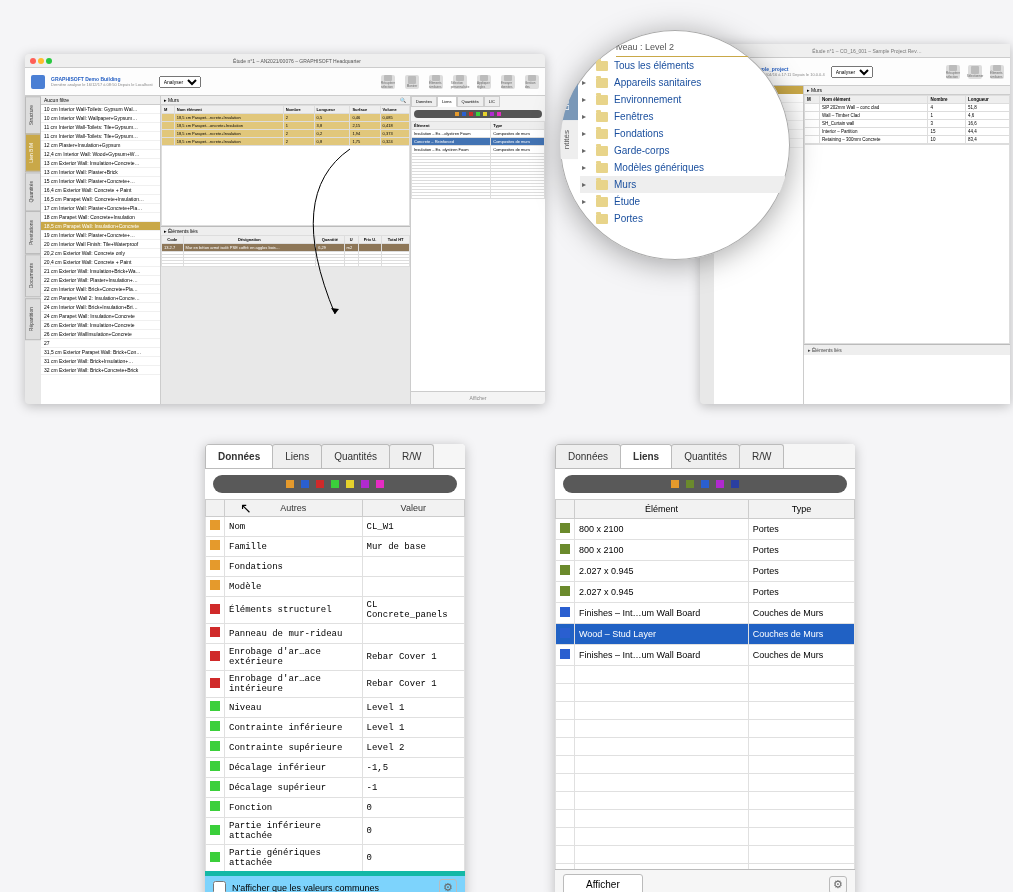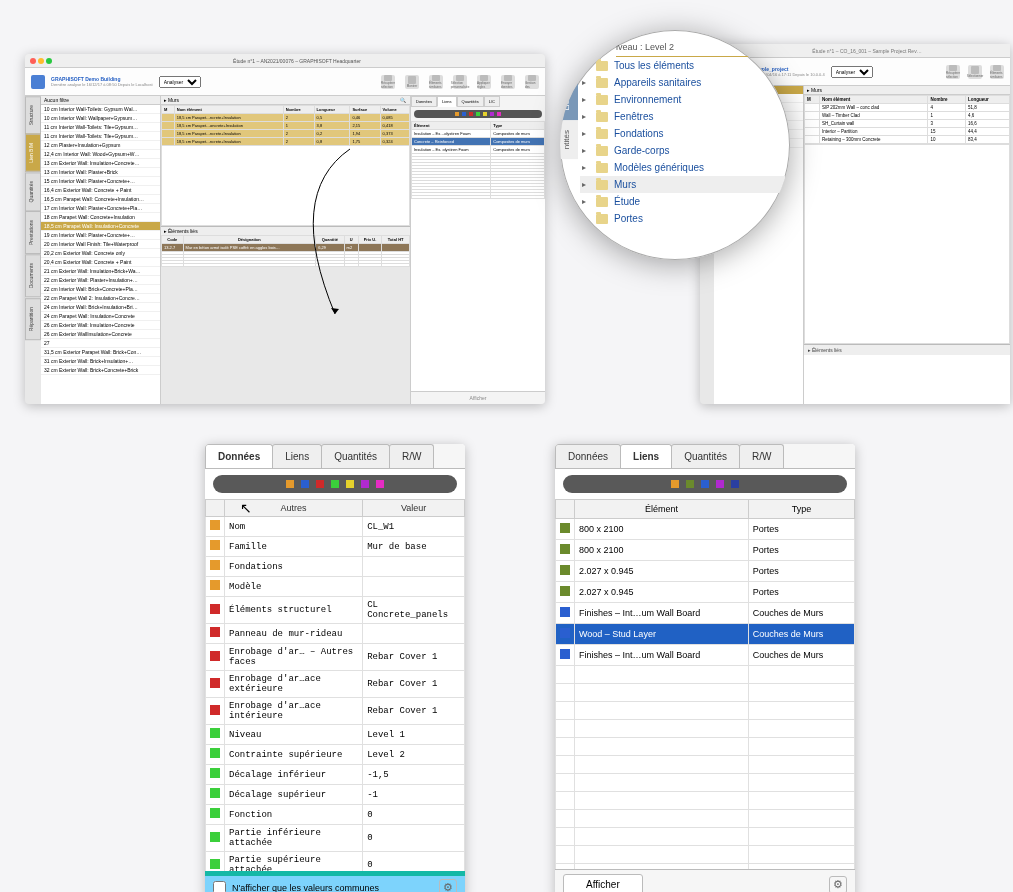--- a/index.html
+++ b/index.html
@@ -624,40 +624,40 @@
           <td>Éléments structurel</td>
           <td>CL Concrete_panels</td>
         </tr>
         <tr>
           <td><span class="csw" style="background:#d02a2a"></span></td>
           <td>Panneau de mur-rideau</td>
           <td></td>
         </tr>
         <tr>
           <td><span class="csw" style="background:#d02a2a"></span></td>
-          <td>Enrobage d'ar… – Autres faces</td>
-          <td>Rebar Cover 1</td>
-        </tr>
-        <tr>
-          <td><span class="csw" style="background:#d02a2a"></span></td>
           <td>Enrobage d'ar…ace extérieure</td>
           <td>Rebar Cover 1</td>
         </tr>
         <tr>
           <td><span class="csw" style="background:#d02a2a"></span></td>
           <td>Enrobage d'ar…ace intérieure</td>
           <td>Rebar Cover 1</td>
         </tr>
         <tr>
           <td><span class="csw" style="background:#3bcf3b"></span></td>
           <td>Niveau</td>
           <td>Level 1</td>
         </tr>
         <tr>
           <td><span class="csw" style="background:#3bcf3b"></span></td>
+          <td>Contrainte inférieure</td>
+          <td>Level 1</td>
+        </tr>
+        <tr>
+          <td><span class="csw" style="background:#3bcf3b"></span></td>
           <td>Contrainte supérieure</td>
           <td>Level 2</td>
         </tr>
         <tr>
           <td><span class="csw" style="background:#3bcf3b"></span></td>
           <td>Décalage inférieur</td>
           <td>-1,5</td>
         </tr>
         <tr>
           <td><span class="csw" style="background:#3bcf3b"></span></td>
@@ -669,21 +669,21 @@
           <td>Fonction</td>
           <td>0</td>
         </tr>
         <tr>
           <td><span class="csw" style="background:#3bcf3b"></span></td>
           <td>Partie inférieure attachée</td>
           <td>0</td>
         </tr>
         <tr>
           <td><span class="csw" style="background:#3bcf3b"></span></td>
-          <td>Partie supérieure attachée</td>
+          <td>Partie génériques attachée</td>
           <td>0</td>
         </tr>
         <tr>
           <td><span class="csw" style="background:#3bcf3b"></span></td>
           <td>Phase de création</td>
           <td>Working Drawings</td>
         </tr>
         <tr>
           <td><span class="csw" style="background:#3bcf3b"></span></td>
           <td>Phase de démolition</td>

